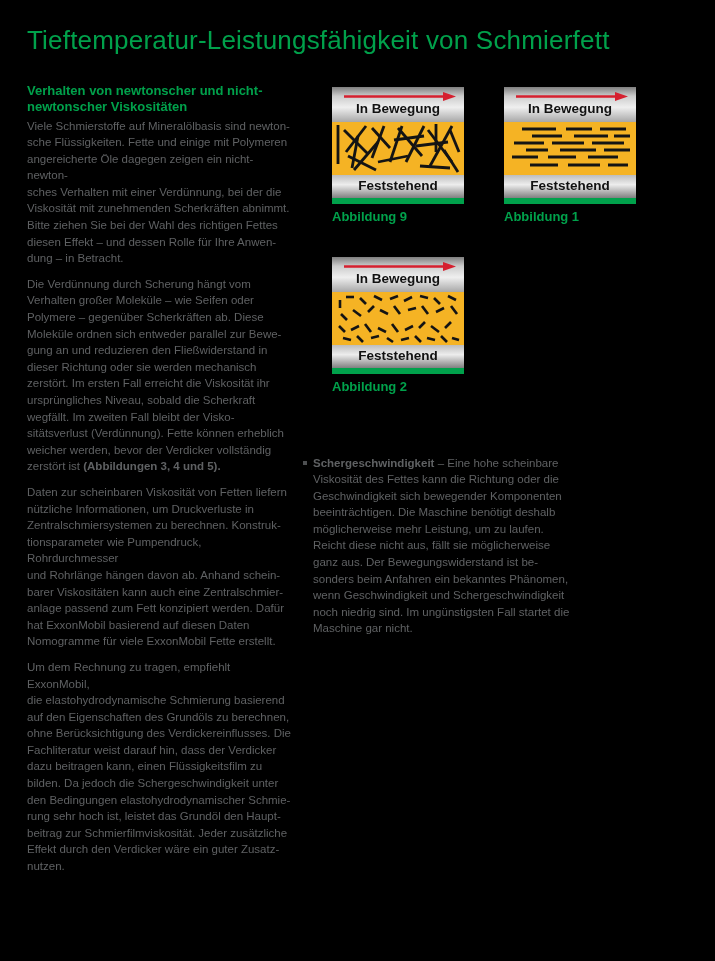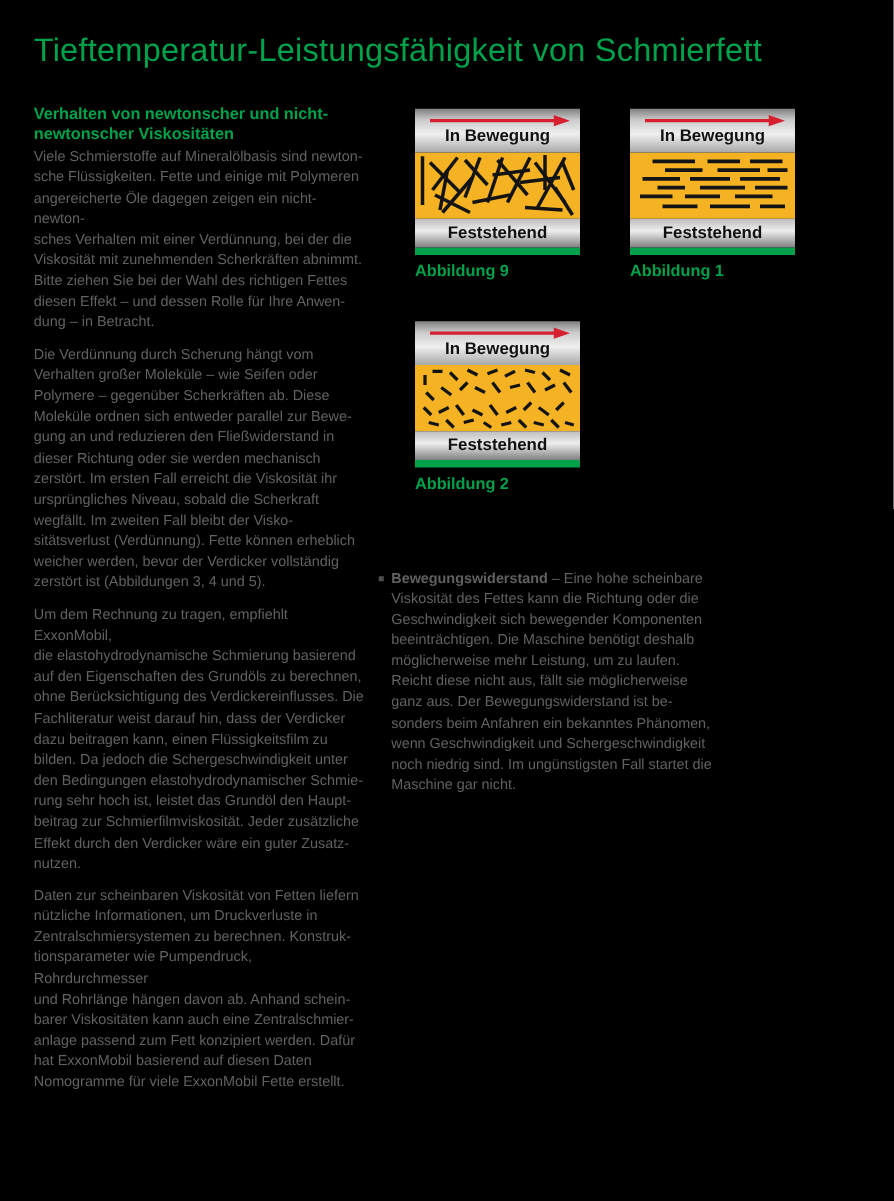--- a/index.html
+++ b/index.html
@@ -35,21 +35,21 @@
     line-height:16px;
     color:var(--green, #00A14B);
     white-space:pre-line;
   }
   p.body {
     margin:0 0 9px 0;
     font-size:11.5px;
     line-height:16.6px;
     white-space:pre-line;
   }
-  p.body strong { font-weight:normal; color:inherit; }
+  p.body strong { font-weight:bold; color:inherit; }
 
   
   .fig-row { display:flex; gap:21px; margin-top:4px; }
   .figure { width:116px; flex:none;padding-left:35px; }
   .fig-box { width:132px; }
   .bar {
     position:relative;
     text-align:center;
     color:#111111;
     font-weight:bold;
@@ -129,41 +129,41 @@
 Polymere – gegenüber Scherkräften ab. Diese
 Moleküle ordnen sich entweder parallel zur Bewe-
 gung an und reduzieren den Fließwiderstand in
 dieser Richtung oder sie werden mechanisch
 zerstört. Im ersten Fall erreicht die Viskosität ihr
 ursprüngliches Niveau, sobald die Scherkraft
 wegfällt. Im zweiten Fall bleibt der Visko-
 sitätsverlust (Verdünnung). Fette können erheblich
 weicher werden, bevor der Verdicker vollständig
 zerstört ist </span><strong>(Abbildungen 3, 4 und 5).</strong></p>
+      <p class="body">Daten zur scheinbaren Viskosität von Fetten liefern
+nützliche Informationen, um Druckverluste in
+Zentralschmiersystemen zu berechnen. Konstruk-
+tionsparameter wie Pumpendruck, Rohrdurchmesser
+und Rohrlänge hängen davon ab. Anhand schein-
+barer Viskositäten kann auch eine Zentralschmier-
+anlage passend zum Fett konzipiert werden. Dafür
+hat ExxonMobil basierend auf diesen Daten
+Nomogramme für viele ExxonMobil Fette erstellt.</p>
       <p class="body">Um dem Rechnung zu tragen, empfiehlt ExxonMobil,
 die elastohydrodynamische Schmierung basierend
 auf den Eigenschaften des Grundöls zu berechnen,
 ohne Berücksichtigung des Verdickereinflusses. Die
 Fachliteratur weist darauf hin, dass der Verdicker
 dazu beitragen kann, einen Flüssigkeitsfilm zu
 bilden. Da jedoch die Schergeschwindigkeit unter
 den Bedingungen elastohydrodynamischer Schmie-
 rung sehr hoch ist, leistet das Grundöl den Haupt-
 beitrag zur Schmierfilmviskosität. Jeder zusätzliche
 Effekt durch den Verdicker wäre ein guter Zusatz-
 nutzen.</p>
-      <p class="body">Daten zur scheinbaren Viskosität von Fetten liefern
-nützliche Informationen, um Druckverluste in
-Zentralschmiersystemen zu berechnen. Konstruk-
-tionsparameter wie Pumpendruck, Rohrdurchmesser
-und Rohrlänge hängen davon ab. Anhand schein-
-barer Viskositäten kann auch eine Zentralschmier-
-anlage passend zum Fett konzipiert werden. Dafür
-hat ExxonMobil basierend auf diesen Daten
-Nomogramme für viele ExxonMobil Fette erstellt.</p>
     </div>
 
     <div class="right-col">
 
       <div class="fig-row">
 
         <div class="figure">
           <div class="fig-box">
             <div class="bar bar-top">
               <svg class="arrow" width="124" height="11">
@@ -305,21 +305,21 @@
             </div>
             <div class="green-bar"></div>
           </div>
           <div class="fig-caption">Abbildung 2</div>
         </div>
       </div>
 
       <div class="right-text">
         <div class="bullet">
           <span class="bullet-marker"></span>
-          <div class="bullet-text"><strong>Bewegungswiderstand</strong><span> – Eine hohe scheinbare
+          <div class="bullet-text"><strong>Schergeschwindigkeit</strong><span> – Eine hohe scheinbare
 Viskosität des Fettes kann die Richtung oder die
 Geschwindigkeit sich bewegender Komponenten
 beeinträchtigen. Die Maschine benötigt deshalb
 möglicherweise mehr Leistung, um zu laufen.
 Reicht diese nicht aus, fällt sie möglicherweise
 ganz aus. Der Bewegungswiderstand ist be-
 sonders beim Anfahren ein bekanntes Phänomen,
 wenn Geschwindigkeit und Schergeschwindigkeit
 noch niedrig sind. Im ungünstigsten Fall startet die
 Maschine gar nicht.</span></div>

